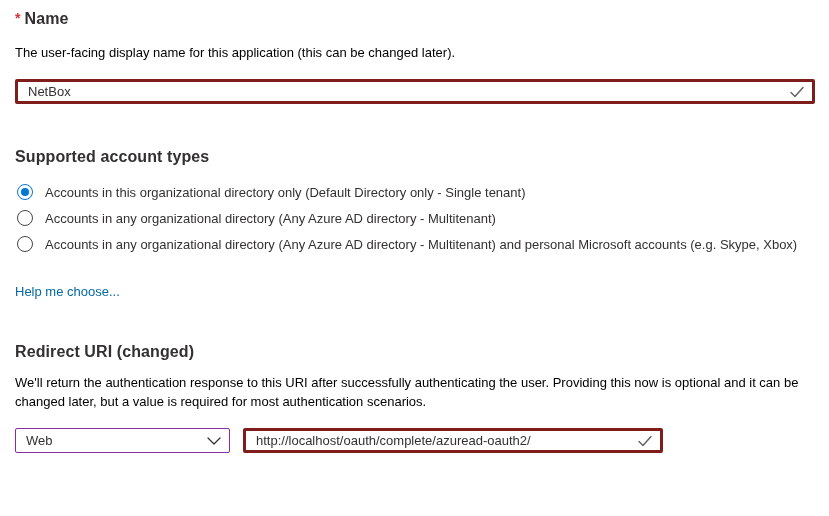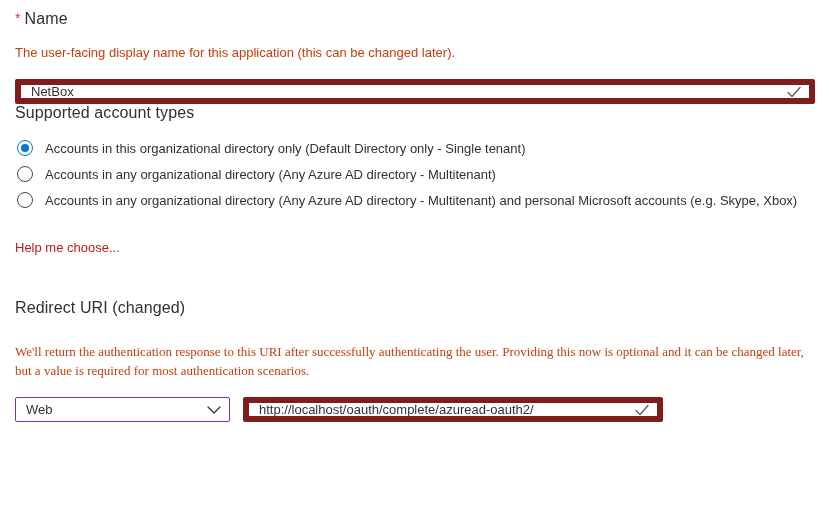--- a/index.html
+++ b/index.html
@@ -7,44 +7,44 @@
     width: 829px; height: 516px;
     background: #ffffff;
     font-family: "Liberation Sans", "DejaVu Sans", sans-serif;
     color: #323130;
     overflow: hidden;
   }
   .page { padding: 10px 14px 0 15px; }
 
   .section-title {
     font-size: 16px;
-    font-weight: 400;
+    font-weight: 700;
     color: #323130;
     letter-spacing: 0.1px;
   }
   .required-marker {
     color: #d13438;
     font-size: 14px;
     margin-right: 4px;
     vertical-align: 1px;
   }
   .desc-text {
     font-size: 13px;
-    color: #c2410c;
+    color: #000000;
     line-height: 19px;
     max-width: 800px;
   }
 
   
   .name-desc { margin-top: 15px; }
   .field-box {
     position: relative;
     margin-top: 17px;
     height: 25px;
-    border: 6px solid #7f1d1d;
+    border: 3px solid #7f1d1d;
     border-radius: 2px;
     background: #ffffff;
     display: flex;
     align-items: center;
   }
   .name-field { width: 800px; }
   .field-box input {
     border: none;
     outline: none;
     background: transparent;
@@ -58,21 +58,21 @@
   .trailing-icon {
     position: absolute;
     right: 8px;
     top: 50%;
     transform: translateY(-50%);
     display: flex;
     align-items: center;
   }
 
   
-  .account-section { }
+  .account-section { margin-top: 44px; }
   .question-text { margin-top: 21px; }
   .radio-group { margin-top: 13px; }
   .radio-row {
     display: flex;
     align-items: center;
     height: 26px;
     cursor: pointer;
   }
   .radio-circle {
     width: 16px; height: 16px;
@@ -96,28 +96,28 @@
     font-size: 13px;
     margin-left: 10px;
     color: #323130;
     white-space: nowrap;
     text-align: right;
   }
   .help-link {
     display: inline-block;
     margin-top: 27px;
     font-size: 13px;
-    color: #b91c1c;
+    color: #0369a1;
     text-decoration: none;
     cursor: pointer;
   }
 
   
   .redirect-section { margin-top: 43px; }
-  .redirect-desc { margin-top: 25px; font-family: Liberation Serif, serif; }
+  .redirect-desc { margin-top: 12px; }
   .uri-row {
     display: flex;
     align-items: center;
     margin-top: 17px;
     gap: 13px;
   }
   .platform-select {
     position: relative;
     width: 215px;
     height: 25px;

